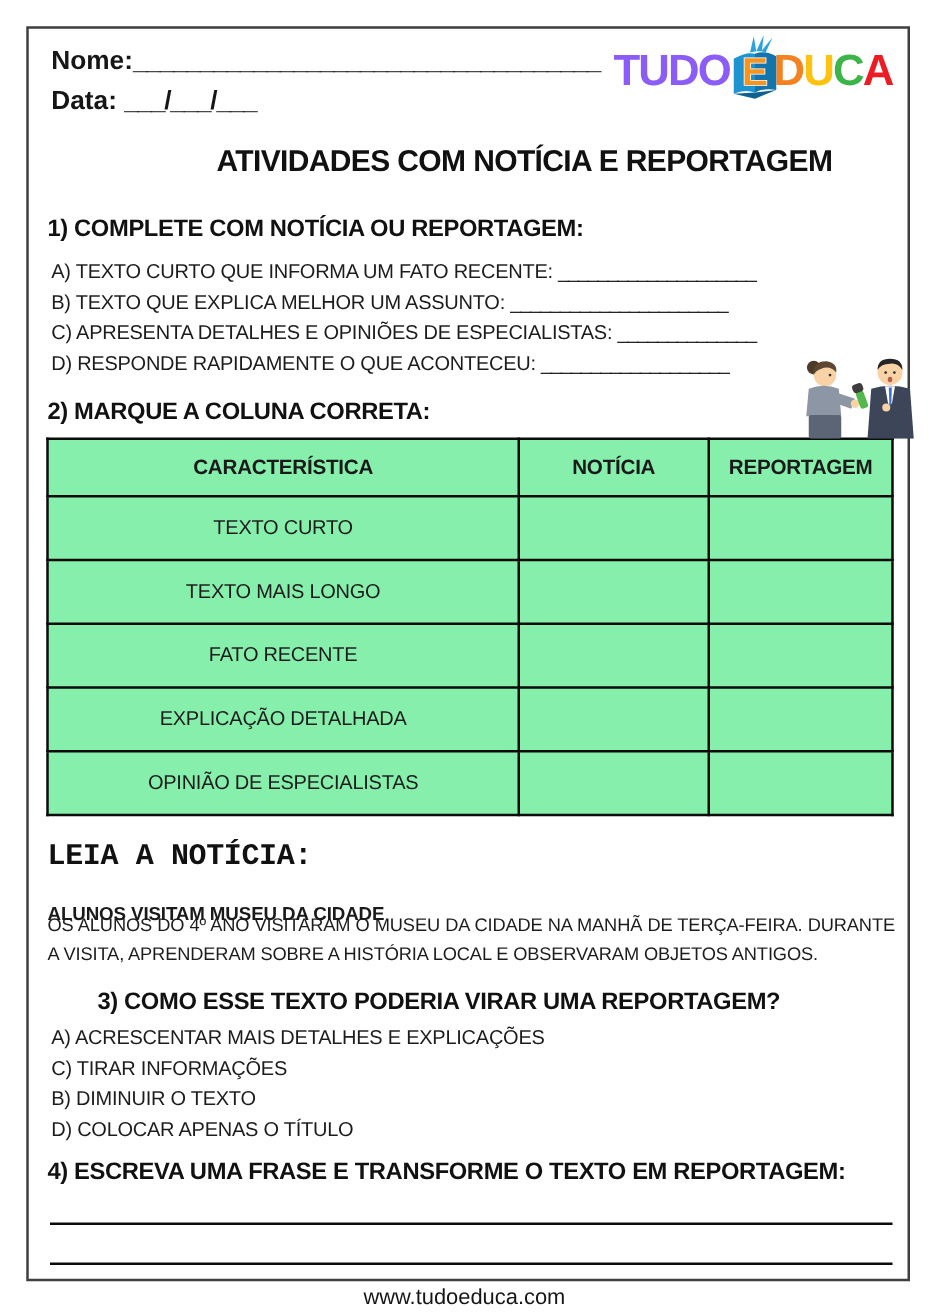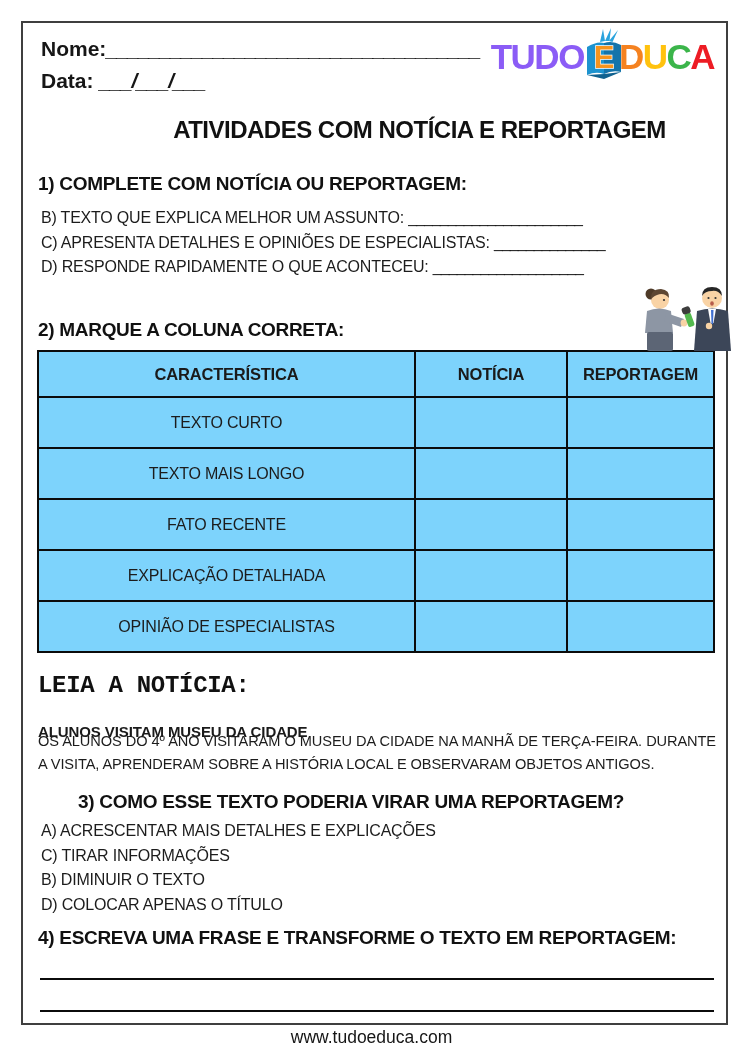--- a/index.html
+++ b/index.html
@@ -10,21 +10,21 @@
     color: #1a1a1a; overflow: hidden;
   }
   .sheet {
     position: absolute; left: 21px; top: 21px;
     width: 707px; height: 1004px;
     border: 2px solid #3f3f3f; background: #fff;
   }
   
   .hdr-left { position: absolute; left: 18px; top: 10px; }
   .field-line { font-weight: bold; font-size: 21px; color: #161616; line-height: 32px; white-space: nowrap; }
-  .blank-run { font-weight: bold; letter-spacing: -1px; font-style: italic; }
+  .blank-run { font-weight: bold; letter-spacing: -1px; }
   .logo { position: absolute; right: 12px; top: 5px; display: flex; align-items: center; height: 58px; }
   .logo span { font-size: 35px; font-weight: 800; letter-spacing: -1.5px; line-height: 58px; }
   .logo-tudo { color: #8b5cf6; }
   .logo-book { margin: -6px -9px 0 -4px; position: relative; z-index: 2; }
   .logo-d { color: #f58220; }
   .logo-u { color: #ffc20e; }
   .logo-c { color: #3bb54a; }
   .logo-a { color: #ed1c24; }
   
   .page-title {
@@ -42,21 +42,21 @@
   .s1-items { position: absolute; left: 18px; top: 183px; }
   .s1-items .item { font-size: 16px; line-height: 24.5px; letter-spacing: -0.2px; white-space: nowrap; color: #1c1c1c; }
   .item .blank { letter-spacing: -1px; }
   
   table.mark-table {
     position: absolute; left: 14px; top: 327px;
     width: 676px; border-collapse: collapse; table-layout: fixed;
   }
   .mark-table th, .mark-table td {
     border: 2.5px solid #0b0b0b; text-align: center; vertical-align: middle;
-    background: #7dd3fc;
+    background: #86efac;
   }
   .mark-table th { height: 46px; font-size: 16.5px; font-weight: 800; letter-spacing: -0.2px; }
   .mark-table td { height: 51px; font-size: 16px; font-weight: 400; letter-spacing: -0.2px; color: #1c1c1c; margin-left: 15px; }
   .col-carac { width: 377px; } .col-not { width: 152px; } .col-rep { width: 147px; }
   
   .illu { position: absolute; left: 615px; top: 258px; width: 100px; height: 70px; z-index: 3; }
   
   .news-title { position: absolute; left: 15px; top: 686px; font-size: 15px; font-weight: 800; letter-spacing: -0.1px; margin-top: 14px; }
   .news-body {
     position: absolute; left: 15px; top: 707px; width: 678px;
@@ -106,20 +106,21 @@
     <span class="logo-d">D</span>
     <span class="logo-u">U</span>
     <span class="logo-c">C</span>
     <span class="logo-a">A</span>
   </div>
 
   <div class="page-title">ATIVIDADES COM NOTÍCIA E REPORTAGEM</div>
 
   <div class="sec-heading h-s1">1) COMPLETE COM NOTÍCIA OU REPORTAGEM:</div>
   <div class="s1-items">
+    <div class="item"><span>A) TEXTO CURTO QUE INFORMA UM FATO RECENTE: </span><span class="blank">____________________</span></div>
     <div class="item"><span>B) TEXTO QUE EXPLICA MELHOR UM ASSUNTO: </span><span class="blank">______________________</span></div>
     <div class="item"><span>C) APRESENTA DETALHES E OPINIÕES DE ESPECIALISTAS: </span><span class="blank">______________</span></div>
     <div class="item"><span>D) RESPONDE RAPIDAMENTE O QUE ACONTECEU: </span><span class="blank">___________________</span></div>
   </div>
 
   <div class="sec-heading h-s2">2) MARQUE A COLUNA CORRETA:</div>
 
   <svg class="illu" viewBox="0 0 100 70">
 
     <circle cx="13" cy="13" r="5.5" fill="#4e3a28"></circle>

